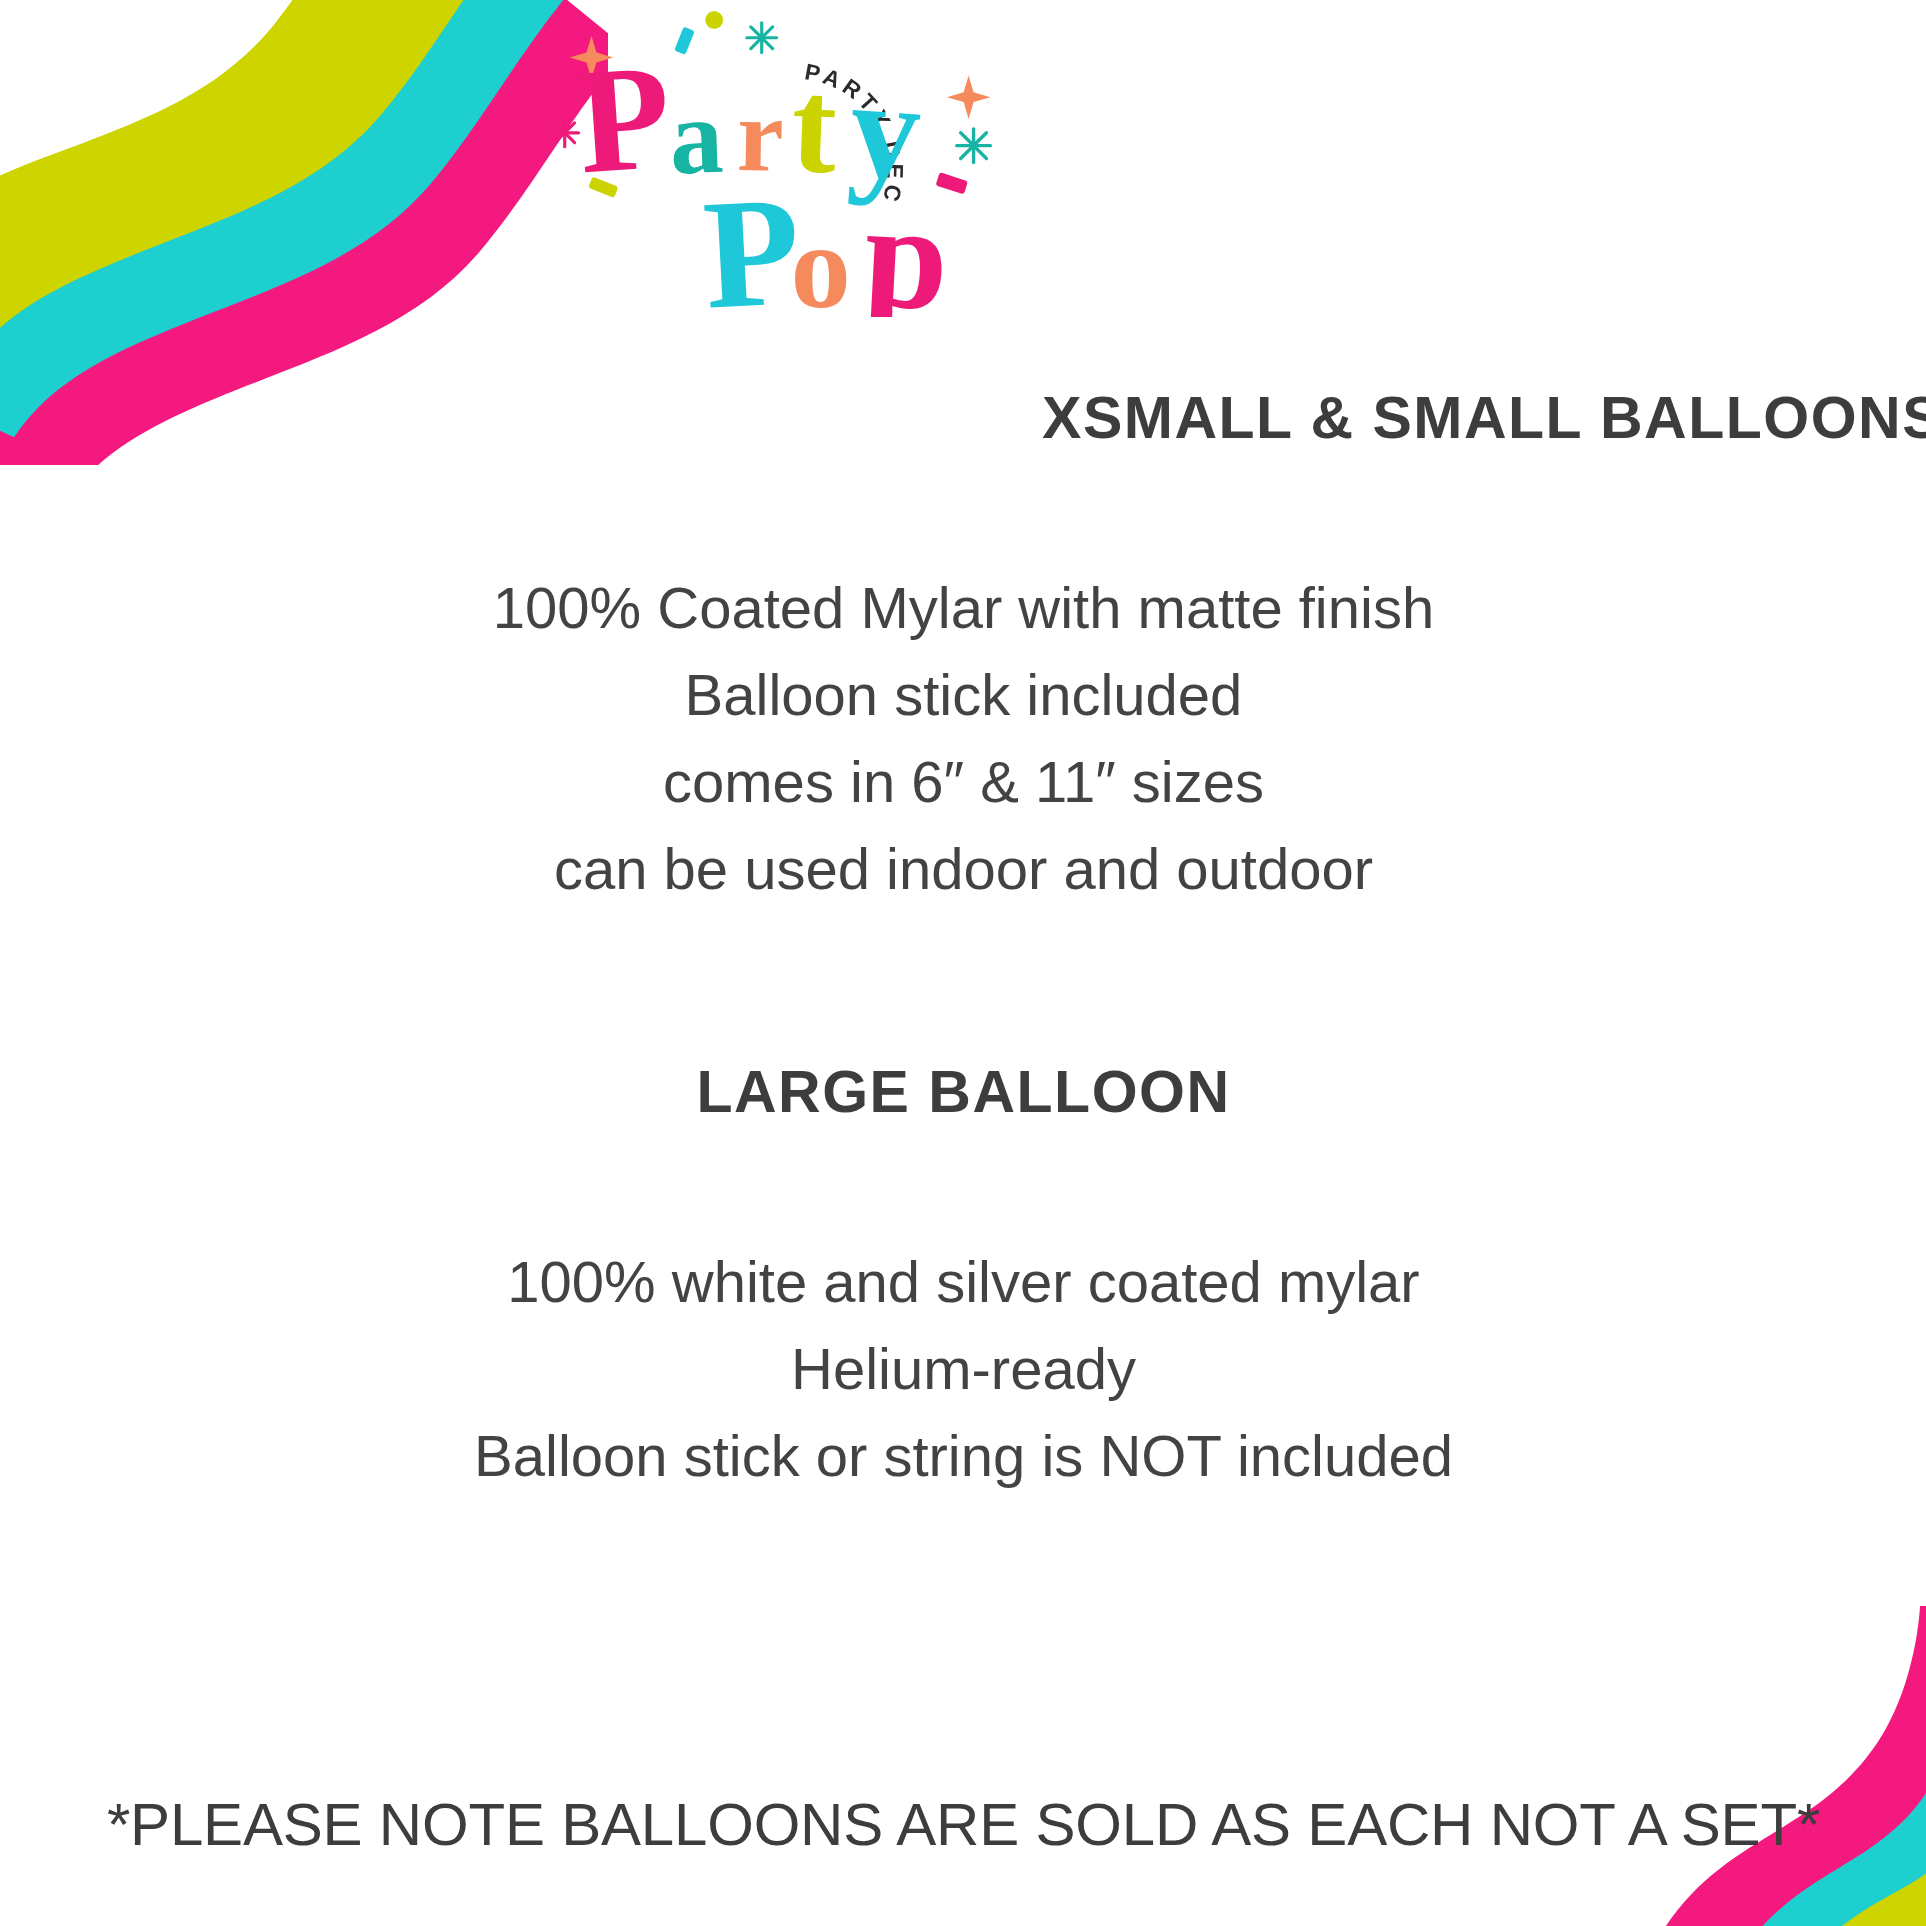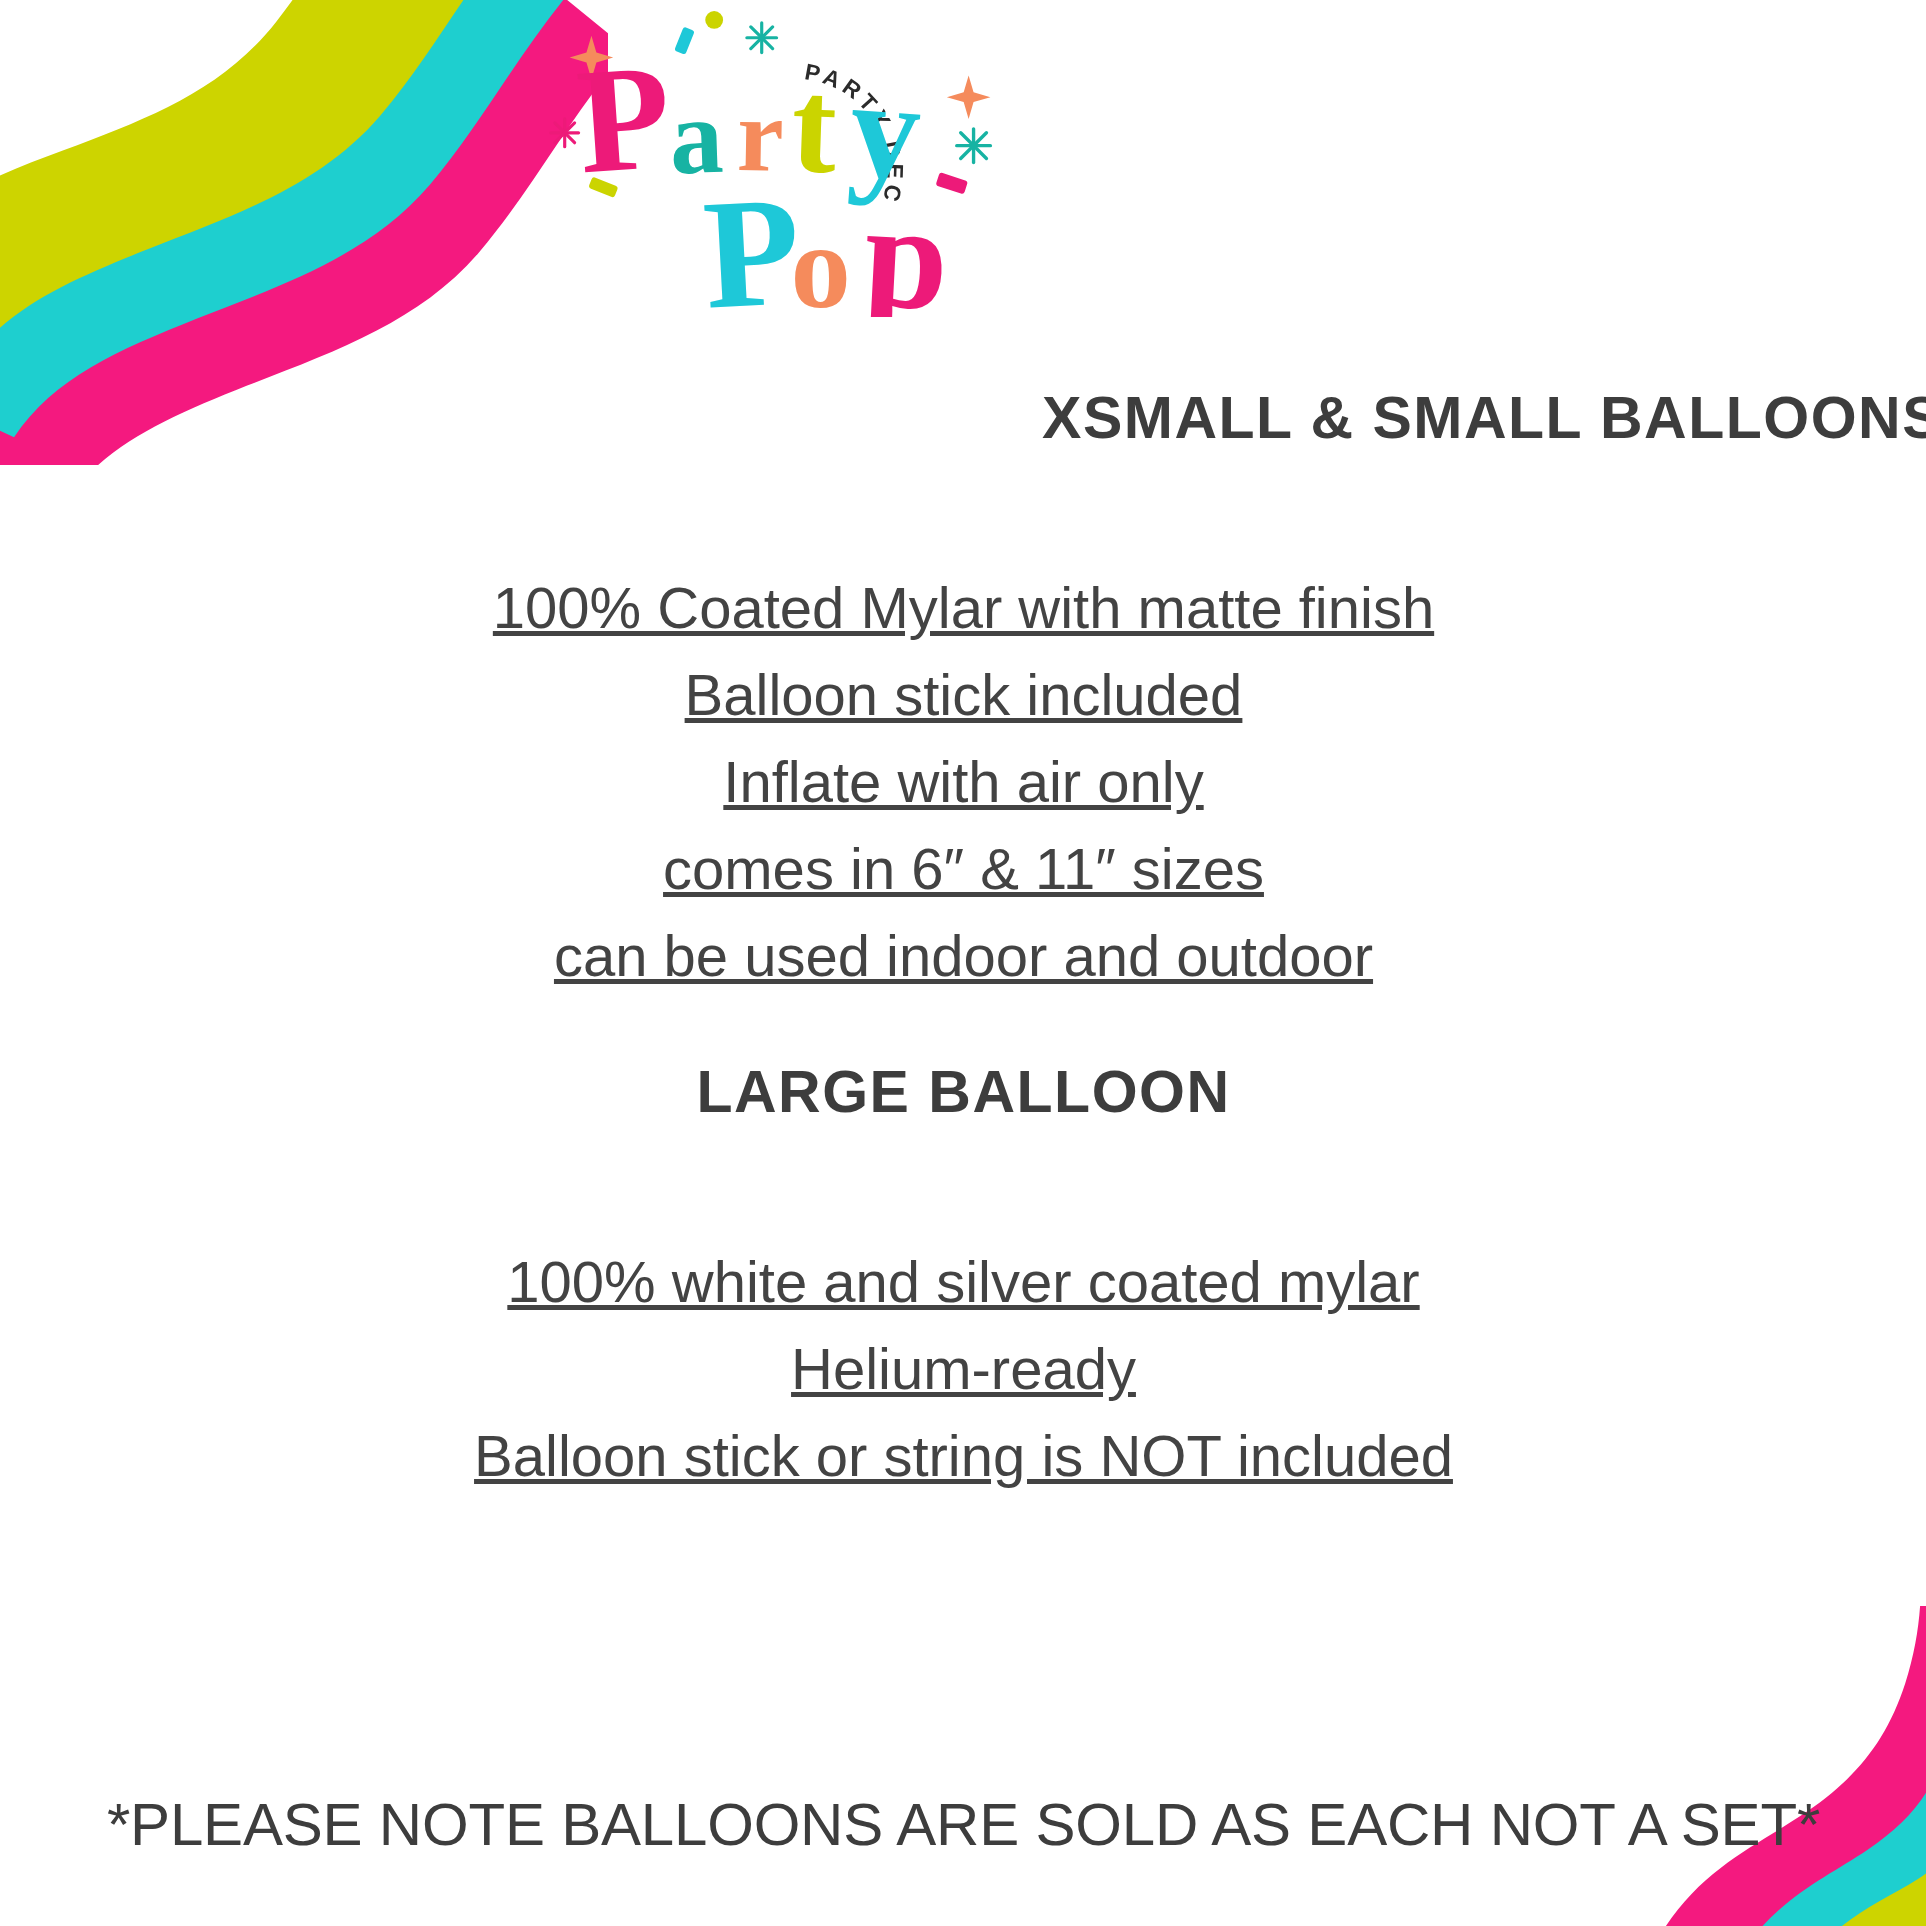--- a/index.html
+++ b/index.html
@@ -64,21 +64,20 @@
   #heading-large  { position: absolute; top: 1062px; left: 0; width: 100%; text-align: center; }
 
   .body-block {
     position: absolute;
     left: 0;
     width: 100%;
     font-size: 58px;
     font-weight: 300;
     line-height: 1.5;
     color: #434343;
-    text-decoration: underline;
   }
   #block-xsmall { top: 564px; }
   #block-large  { top: 1238px; }
 
   .body-block .line {
     display: block;
     white-space: nowrap;
   }
   .body-block .line.wrap {
     white-space: normal;
@@ -195,21 +194,20 @@
     </svg>
   </div>
 
   <div id="content">
 
     <div id="heading-xsmall" class="section-heading">XSMALL &amp; SMALL BALLOONS</div>
 
     <div id="block-xsmall" class="body-block">
       <span class="line">100% Coated Mylar with matte finish</span>
       <span class="line">Balloon stick included</span>
-      <span class="line">Inflate with air only</span>
       <span class="line">comes in 6″ &amp; 11″ sizes</span>
       <span class="line">can be used indoor and outdoor</span>
     </div>
 
     <div id="heading-large" class="section-heading">LARGE BALLOON</div>
 
     <div id="block-large" class="body-block">
       <span class="line">100% white and silver coated mylar</span>
       <span class="line">Helium-ready</span>
       <span class="line">Balloon stick or string is NOT included</span>

